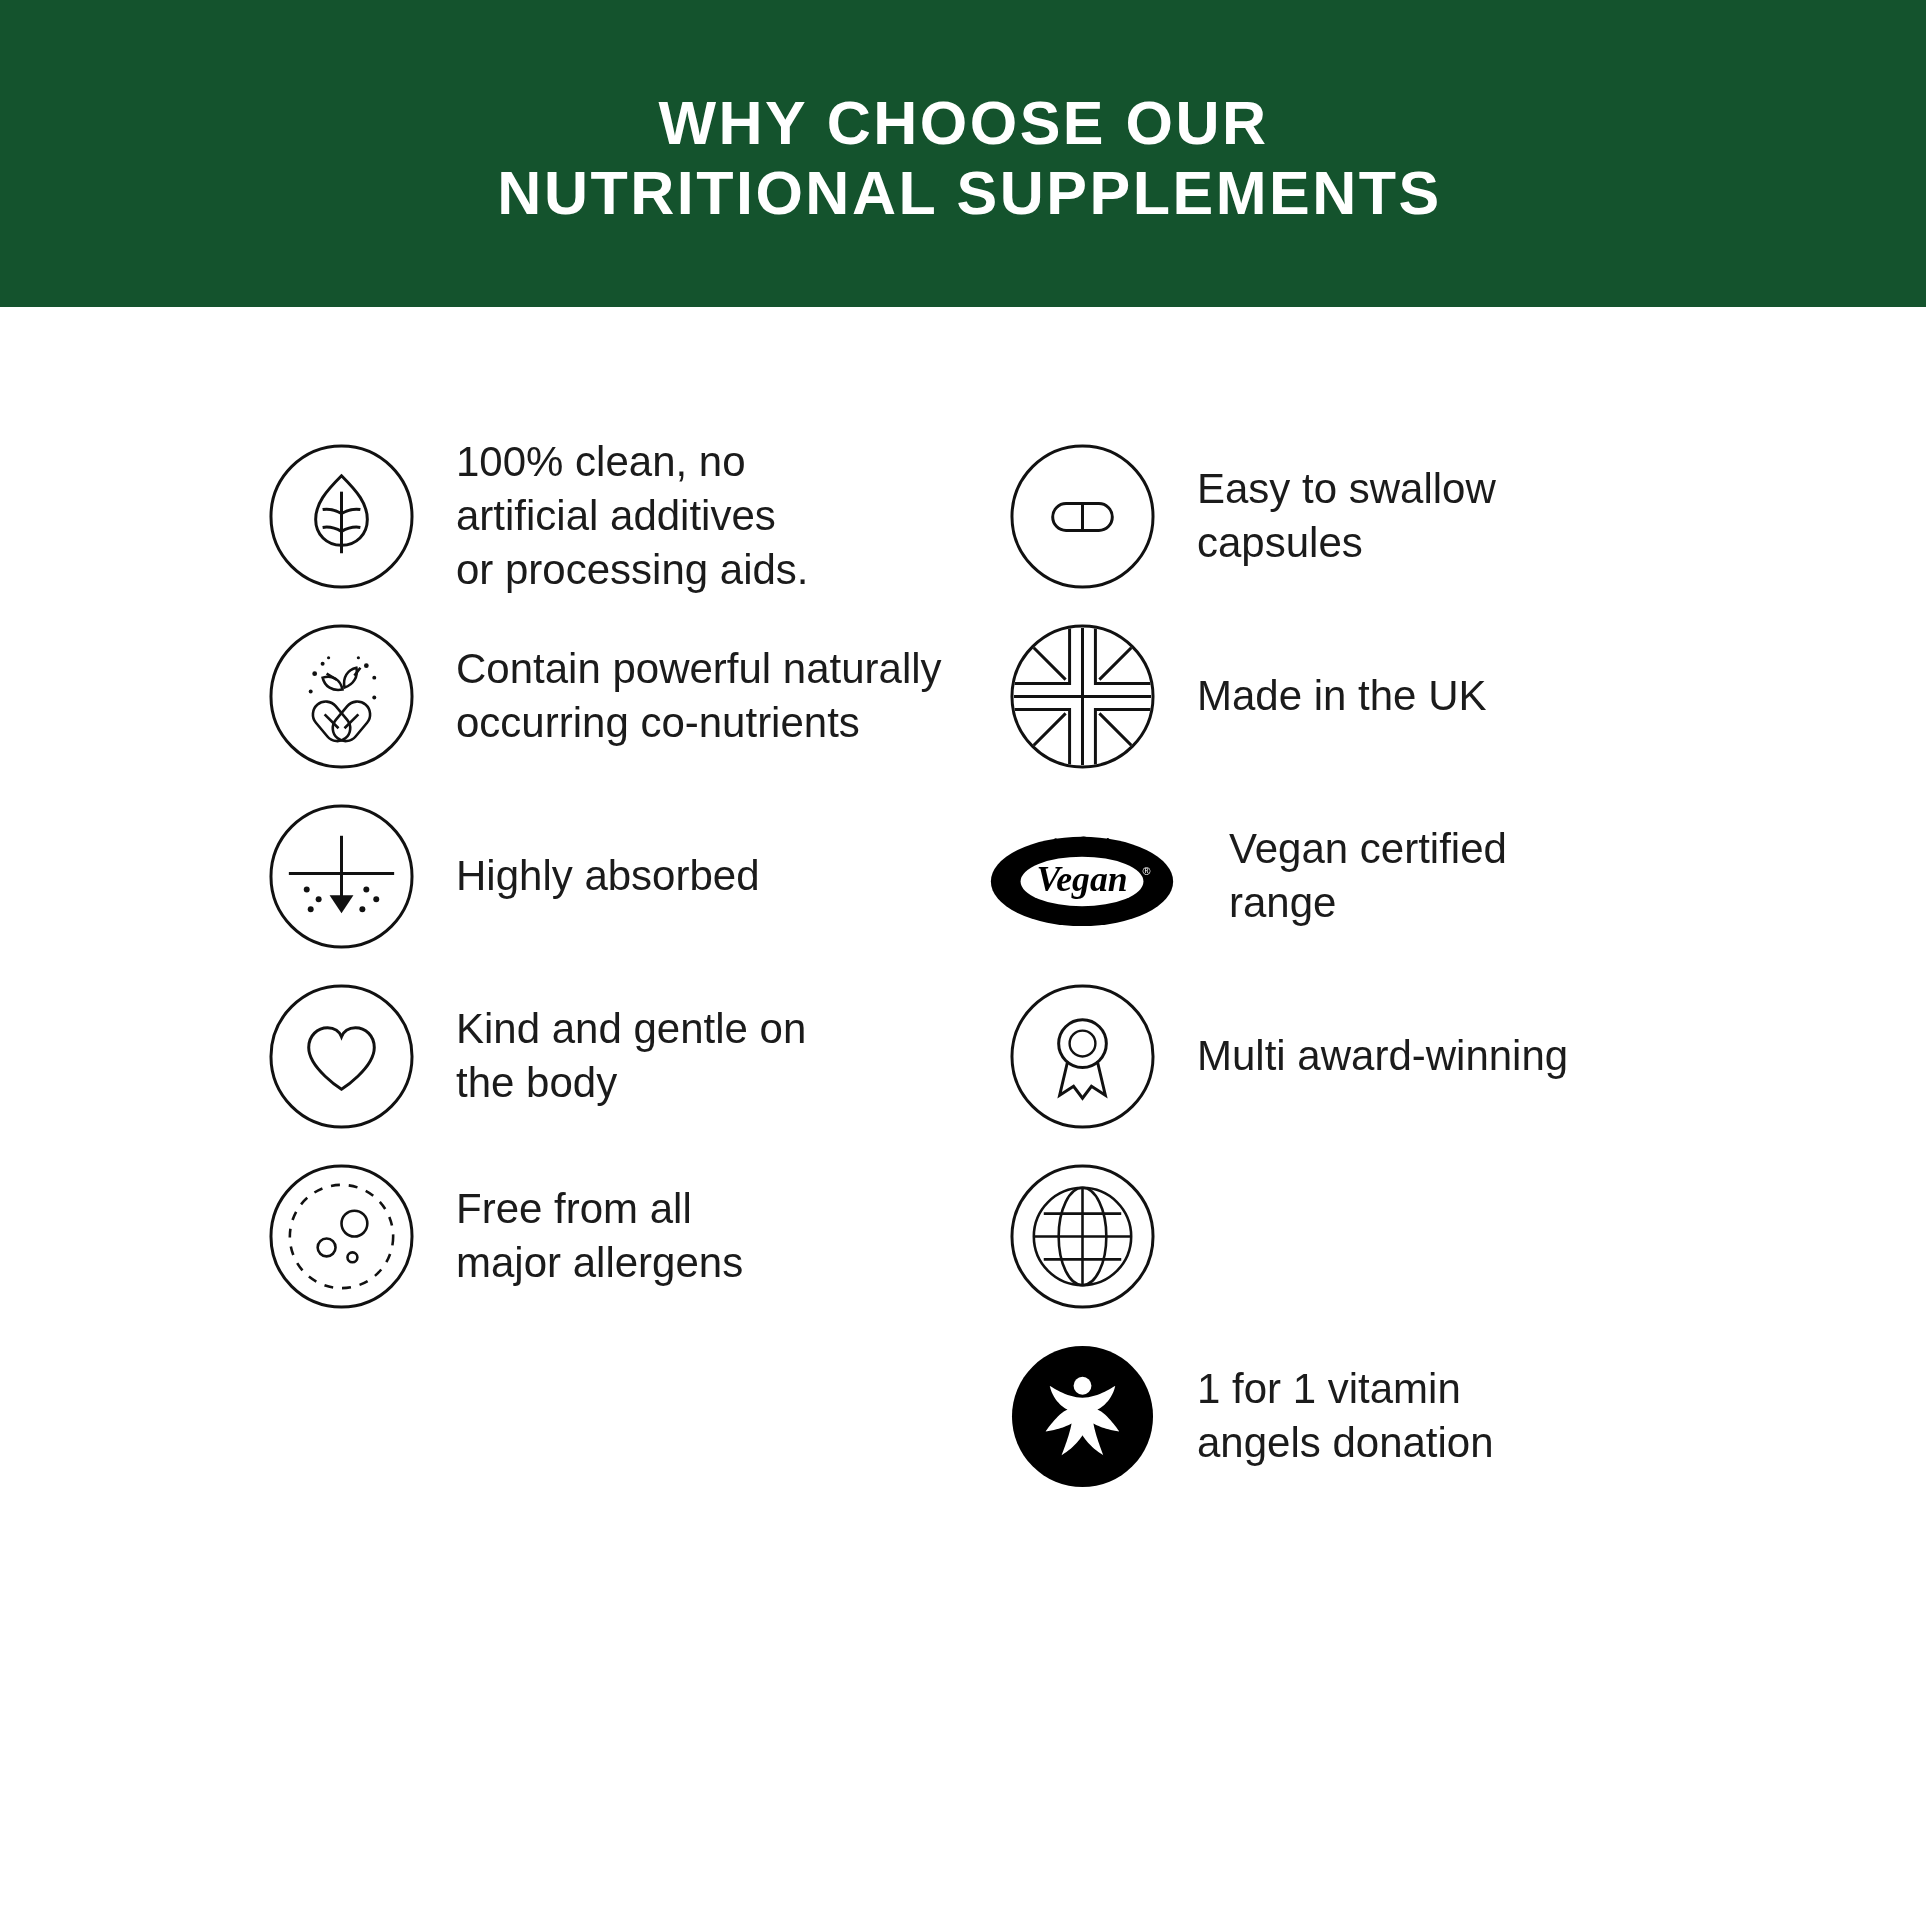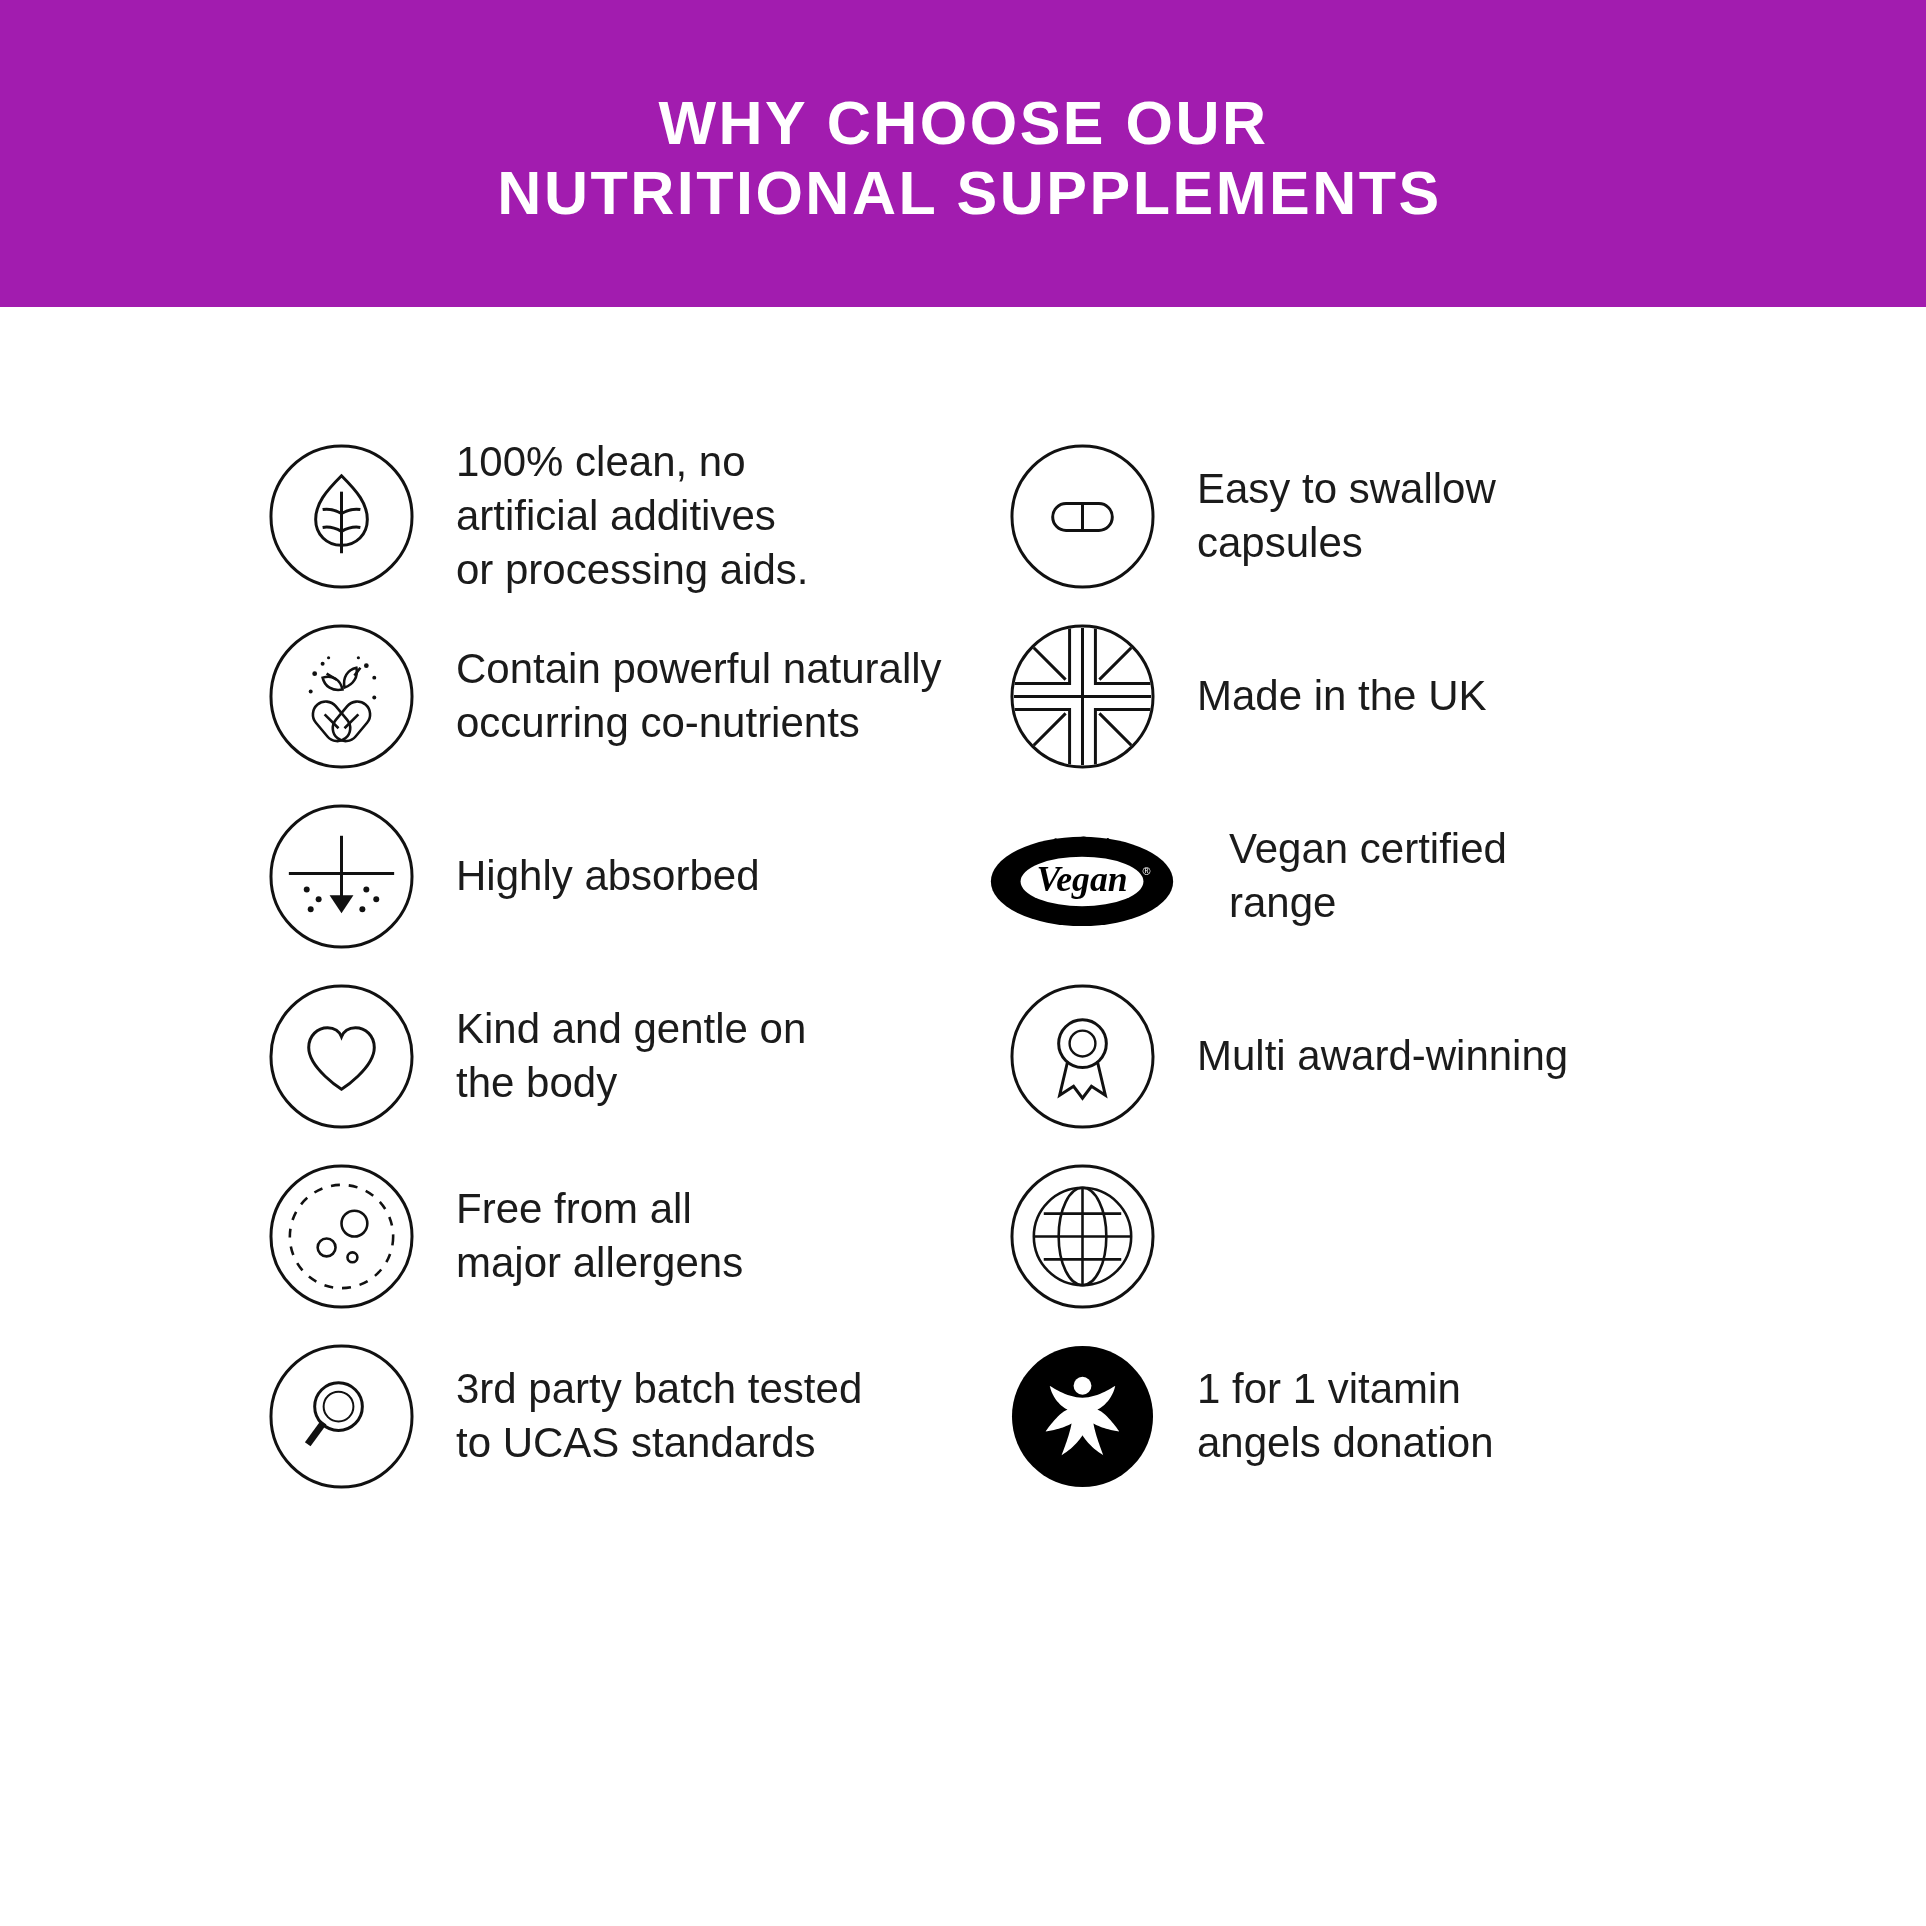--- a/index.html
+++ b/index.html
@@ -13,21 +13,21 @@
     height: 1927px;
     font-family: "Liberation Sans", sans-serif;
     color: #1b1b1b;
     overflow: hidden;
   }
 
   
   .header {
     width: 100%;
     height: 307px;
-    background: #a21caf;
+    background: #14532d;
     display: flex;
     flex-direction: column;
     align-items: center;
     justify-content: center;
     padding-top: 10px;
   }
   .header h1 {
     margin: 0;
     color: #ffffff;
     font-size: 61px;
@@ -185,32 +185,20 @@
           <circle cx="75" cy="75" r="52" stroke-dasharray="9 9" stroke-width="2.6"></circle>
           <circle cx="88" cy="62" r="13" stroke-width="2.6"></circle>
           <circle cx="60" cy="86" r="9" stroke-width="2.6"></circle>
           <circle cx="86" cy="96" r="5" stroke-width="2.6"></circle>
         </svg>
       </div>
       <div class="label">Free from all
 major allergens</div>
     </div>
 
-    <div class="feature">
-      <div class="icon-wrap">
-        <svg width="149" height="149" viewBox="0 0 150 150" fill="none" stroke="#111" stroke-width="3">
-          <circle cx="75" cy="75" r="71"></circle>
-          <circle cx="72" cy="65" r="24" stroke-width="3"></circle>
-          <circle cx="72" cy="65" r="15" stroke-width="2"></circle>
-          <path d="M57 81L41 103" stroke-width="7"></path>
-        </svg>
-      </div>
-      <div class="label">3rd party batch tested
-to UCAS standards</div>
-    </div>
 
   </div>
 
   <div class="col col-right">
 
     <div class="feature">
       <div class="icon-wrap">
         <svg width="149" height="149" viewBox="0 0 150 150" fill="none" stroke="#111" stroke-width="3">
           <circle cx="75" cy="75" r="71"></circle>
           <rect x="45" y="62" width="60" height="27" rx="13.5" stroke-width="3"></rect>

